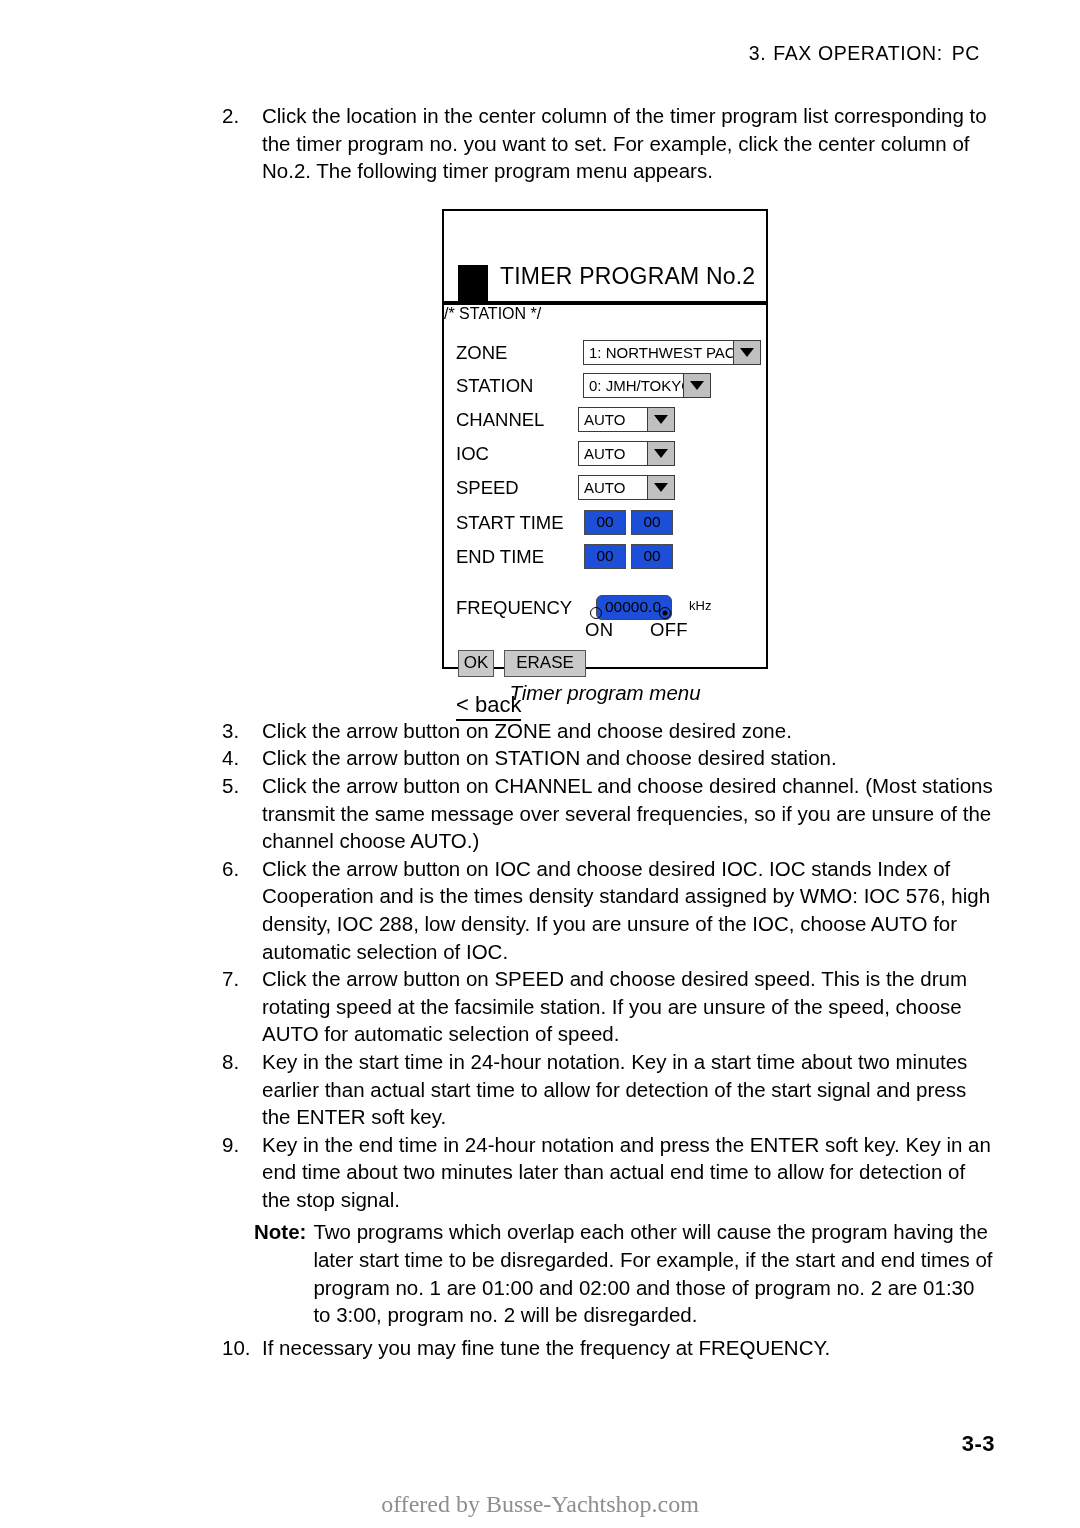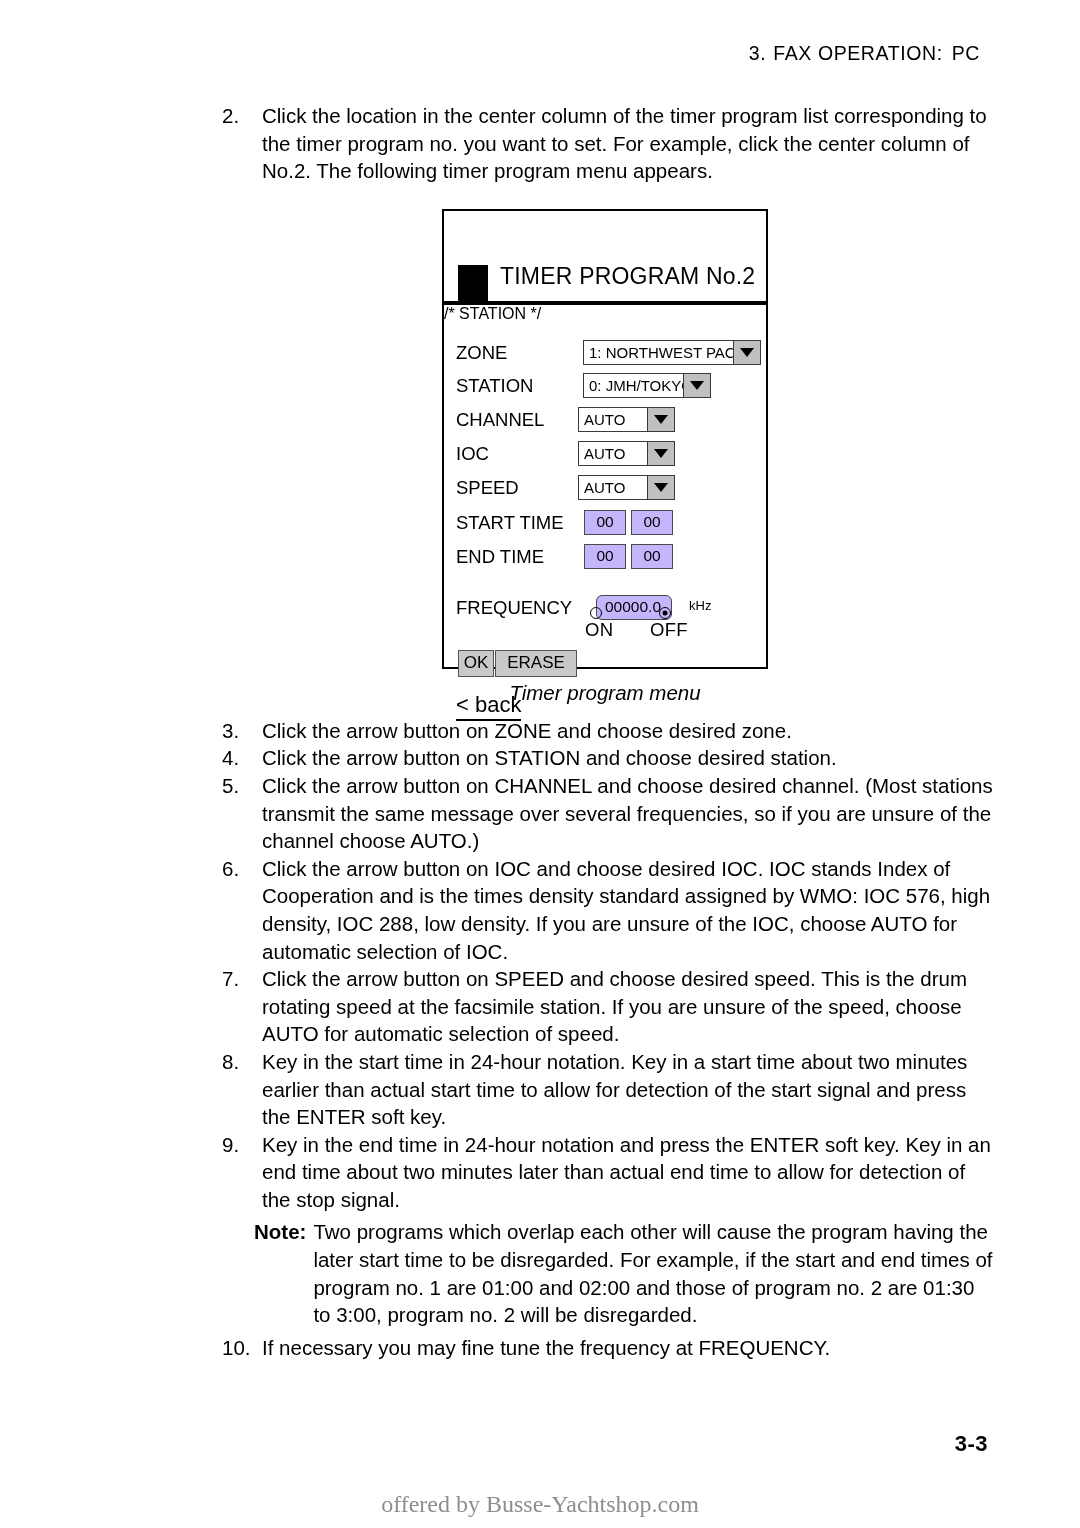--- a/index.html
+++ b/index.html
@@ -146,21 +146,21 @@
     border-right: 7px solid transparent;
     border-top: 9px solid #000;
   }
 
   
   .textbox {
     position: absolute;
     top: -2px;
     height: 25px;
     border: 1.5px solid #4a4a4a;
-    background: #c4b5fd;
+    background: #1d4ed8;
     box-sizing: border-box;
     display: flex;
     align-items: center;
     justify-content: center;
     font-size: 15.5px;
   }
   .textbox.freq {
     justify-content: flex-start;
     padding-left: 8px;
   }
@@ -209,21 +209,21 @@
     font-size: 18.5px;
     letter-spacing: 0.3px;
   }
 
   
   .btn-row {
     position: absolute;
     left: 14px;
     display: flex;
     align-items: flex-start;
-    gap: 1px;
+    gap: 10px;
   }
   .btn {
     background: #c9c9c9;
     border: 1.5px solid #545454;
     box-sizing: border-box;
     height: 27px;
     display: flex;
     align-items: center;
     justify-content: center;
     font-size: 17px;
@@ -264,21 +264,21 @@
   .note .note-label {
     flex: 0 0 auto;
     font-weight: bold;
     margin-right: 7px;
   }
   .note .note-body { flex: 1 1 auto; }
 
   
   .page-number {
     position: absolute;
-    right: 92px;
+    right: 85px;
     bottom: 71px;
     font-size: 22px;
     font-weight: bold;
     letter-spacing: 0.5px;
     margin-top: 11px;
   }
   .watermark {
     position: absolute;
     left: 0;
     right: 0;

